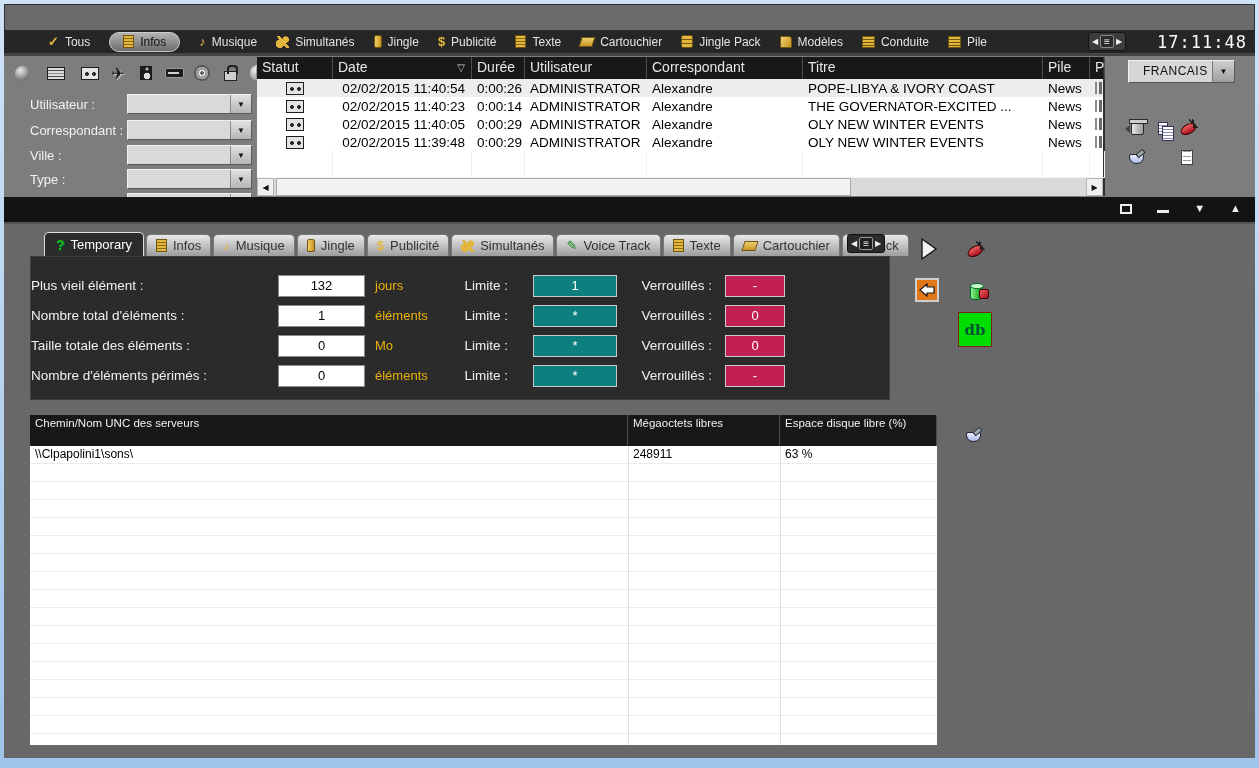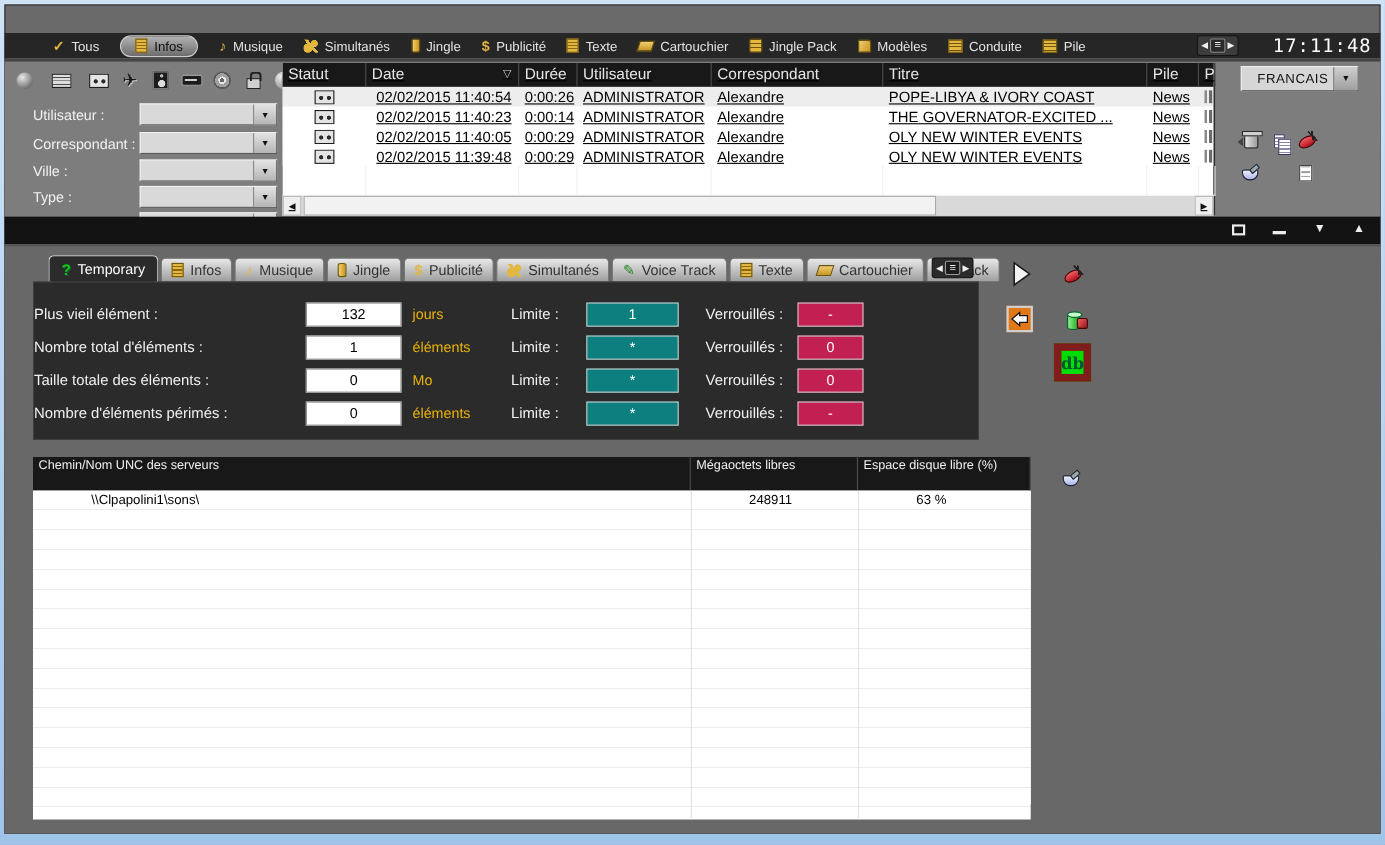--- a/index.html
+++ b/index.html
@@ -78,21 +78,21 @@
 
   .ffield { position:absolute; left:12px; width:253px; height:22px;text-align:right; }
   .flab { position:absolute; left:14px; top:3px; color:#f2f2f2; font-size:13px; }
   .combo { position:absolute; left:111px; top:0; width:125px; height:20px; background:#d9d9d9;
            border:1px solid #efefef; border-right-color:#5a5a5a; border-bottom-color:#5a5a5a; display:flex; }
   .combo-val { flex:1; font-size:12px; color:#111; line-height:18px; padding-left:5px; }
   .combo-btn { width:21px; background:linear-gradient(#e2e2e2,#b5b5b5); border-left:1px solid #8a8a8a;
                display:flex; align-items:center; justify-content:center; color:#111; font-size:8px; }
 
   
-  .results { position:absolute; left:253px; top:53px; width:848px; height:139px; background:#fff; border-right:2px solid #2e2e2e;text-decoration:underline; }
+  .results { position:absolute; left:253px; top:53px; width:848px; height:139px; background:#fff; border-right:2px solid #2e2e2e; }
   .rt-head { height:22px; background:#181818; display:grid; grid-template-columns:76px 139px 53px 122px 156px 240px 47px 15px; }
   .rt-head > div { color:#e6e6e6; font-size:14px; line-height:21px; padding-left:5px; border-right:1px solid #4d4d4d; overflow:hidden; white-space:nowrap; }
   .rt-head .c-date { display:flex; justify-content:space-between; padding-right:6px; }
   .sorticon { font-size:10px; color:#cfcfcf; }
   .rt-row { height:18px; display:grid; grid-template-columns:76px 139px 53px 122px 156px 240px 47px 15px;
             align-items:center; font-size:13.5px; color:#000; background:#fff; }
   .rt-row.sel { background:#ededed; }
   .rt-row > div { overflow:hidden; white-space:nowrap; padding-left:5px; }
   .rt-row .num { text-align:right; padding-right:7px; }
   .rt-row .cic { display:flex; justify-content:center; padding:0; }
@@ -165,29 +165,29 @@
   .flockbox { position:absolute; left:694px; top:1px; width:60px; height:22px; background:#c22052; border:1px solid #c9c9c9;
               color:#fff; font-size:13px; text-align:center; line-height:20px; }
 
   
   .servers { position:absolute; left:26px; top:411px; width:907px; height:316px; background:#fff; }
   .sv-head { height:31px; background:#181818; display:grid; grid-template-columns:598px 152px 157px; }
   .sv-head > div { color:#f0f0f0; font-size:11.5px; line-height:16px; padding-left:5px; border-right:1px solid #4d4d4d; white-space:nowrap; overflow:hidden; }
   .sv-body { position:relative; height:299px;
              background:repeating-linear-gradient(to bottom, #fff 0 17px, #ececec 17px 18px); }
   .sv-vline { position:absolute; top:0; width:1px; height:100%; background:#e2e2e2; }
-  .sv-row { position:absolute; left:0; top:0; width:100%; height:18px; display:grid; grid-template-columns:598px 152px 157px;padding-left:48px; }
+  .sv-row { position:absolute; left:0; top:0; width:100%; height:18px; display:grid; grid-template-columns:598px 152px 157px; }
   .sv-row > div { font-size:12px; color:#000; line-height:17px; padding-left:5px; white-space:nowrap; overflow:hidden; }
 
   
   .side-btn { position:absolute; display:flex; align-items:center; justify-content:center; }
   .icon-dbcyl { position:relative; width:12px; height:16px; background:linear-gradient(90deg,#8ef08e,#15a015); border-radius:5px/3px; border:1px solid #063; }
   .icon-dbcyl::before { content:""; position:absolute; left:-1px; top:-2px; width:12px; height:4px; border-radius:50%; background:#c8ffc8; border:1px solid #063; }
   .icon-dbcyl::after { content:""; position:absolute; right:-8px; bottom:0; width:8px; height:8px; background:linear-gradient(135deg,#f06060,#a01020); border-radius:2px; border:1px solid #400; }
-  .db-btn { position:absolute; width:34px; height:35px; background:#00dd00; border:7px solid #7f1d1d;
+  .db-btn { position:absolute; width:34px; height:35px; background:#00dd00; border:1px solid #7f1d1d;
             color:#053; font-family:"DejaVu Serif", serif; font-weight:bold; font-size:15px;
             display:flex; align-items:center; justify-content:center; }
   .back-btn { position:absolute; width:24px; height:24px; background:#e07818; border:2px solid #cfcfcf; display:flex; align-items:center; justify-content:center; }
 </style>
 </head>
 <body>
 
 <div class="app">
   <div class="chrome">
 

